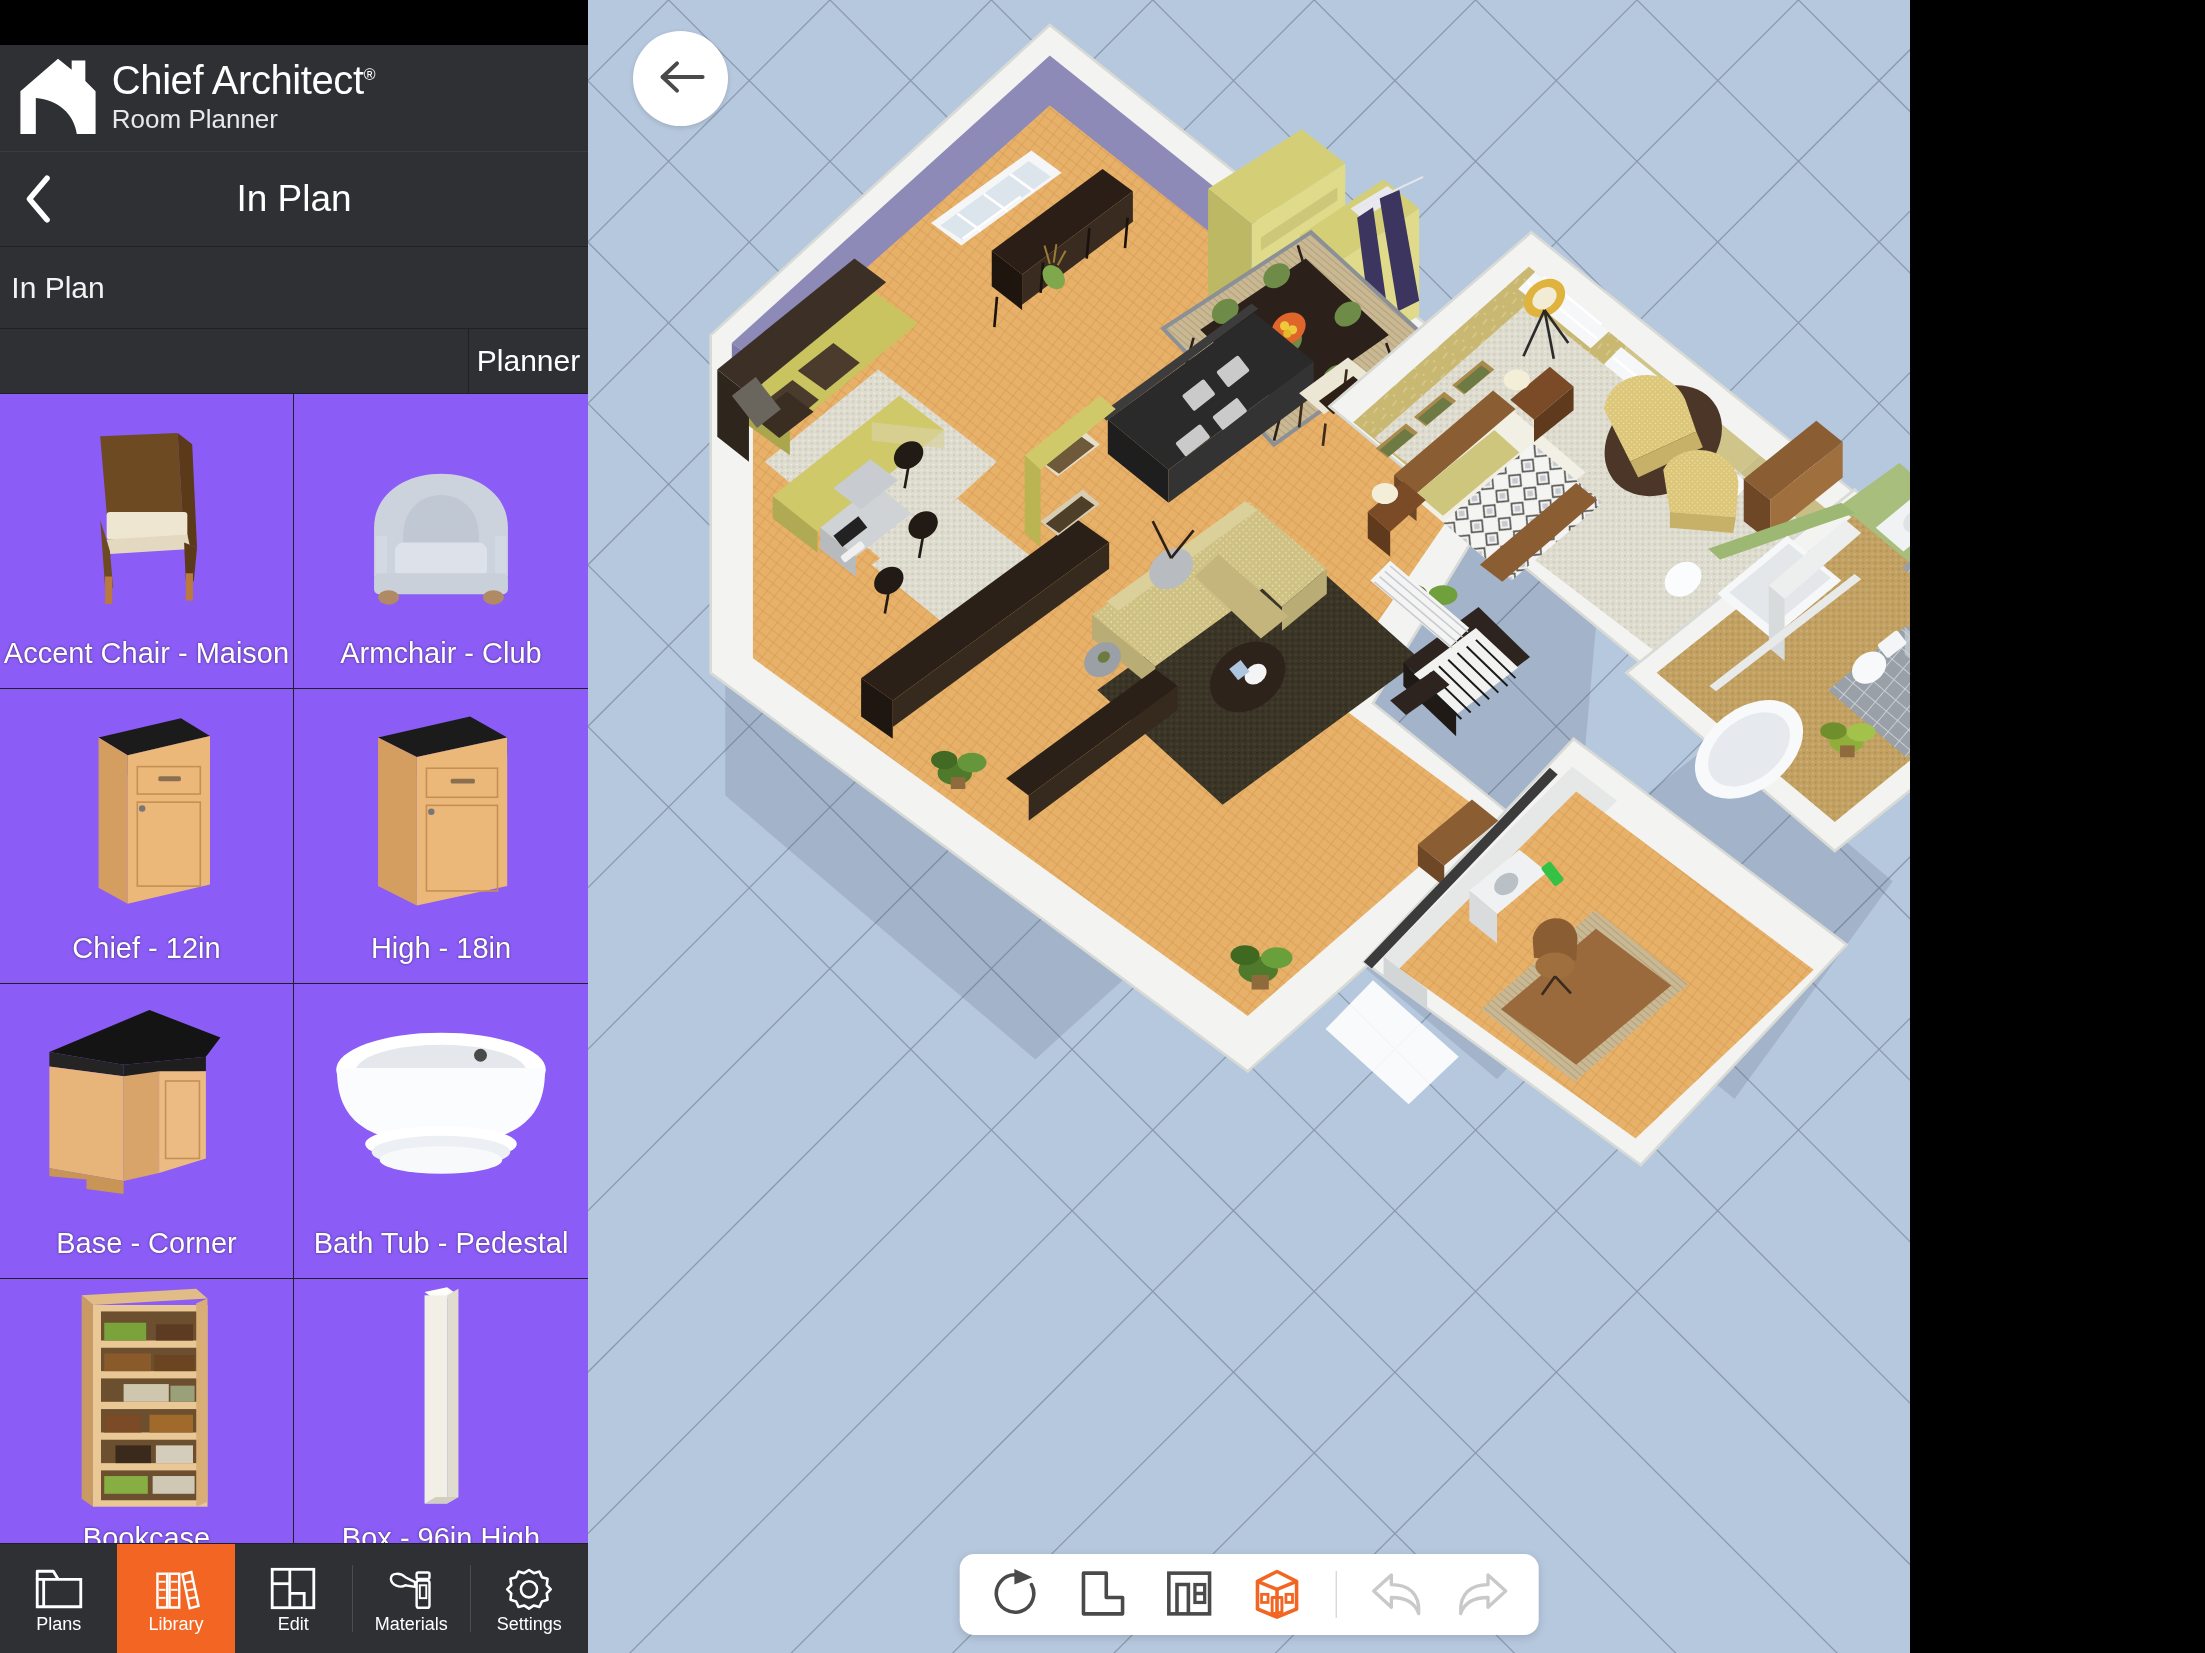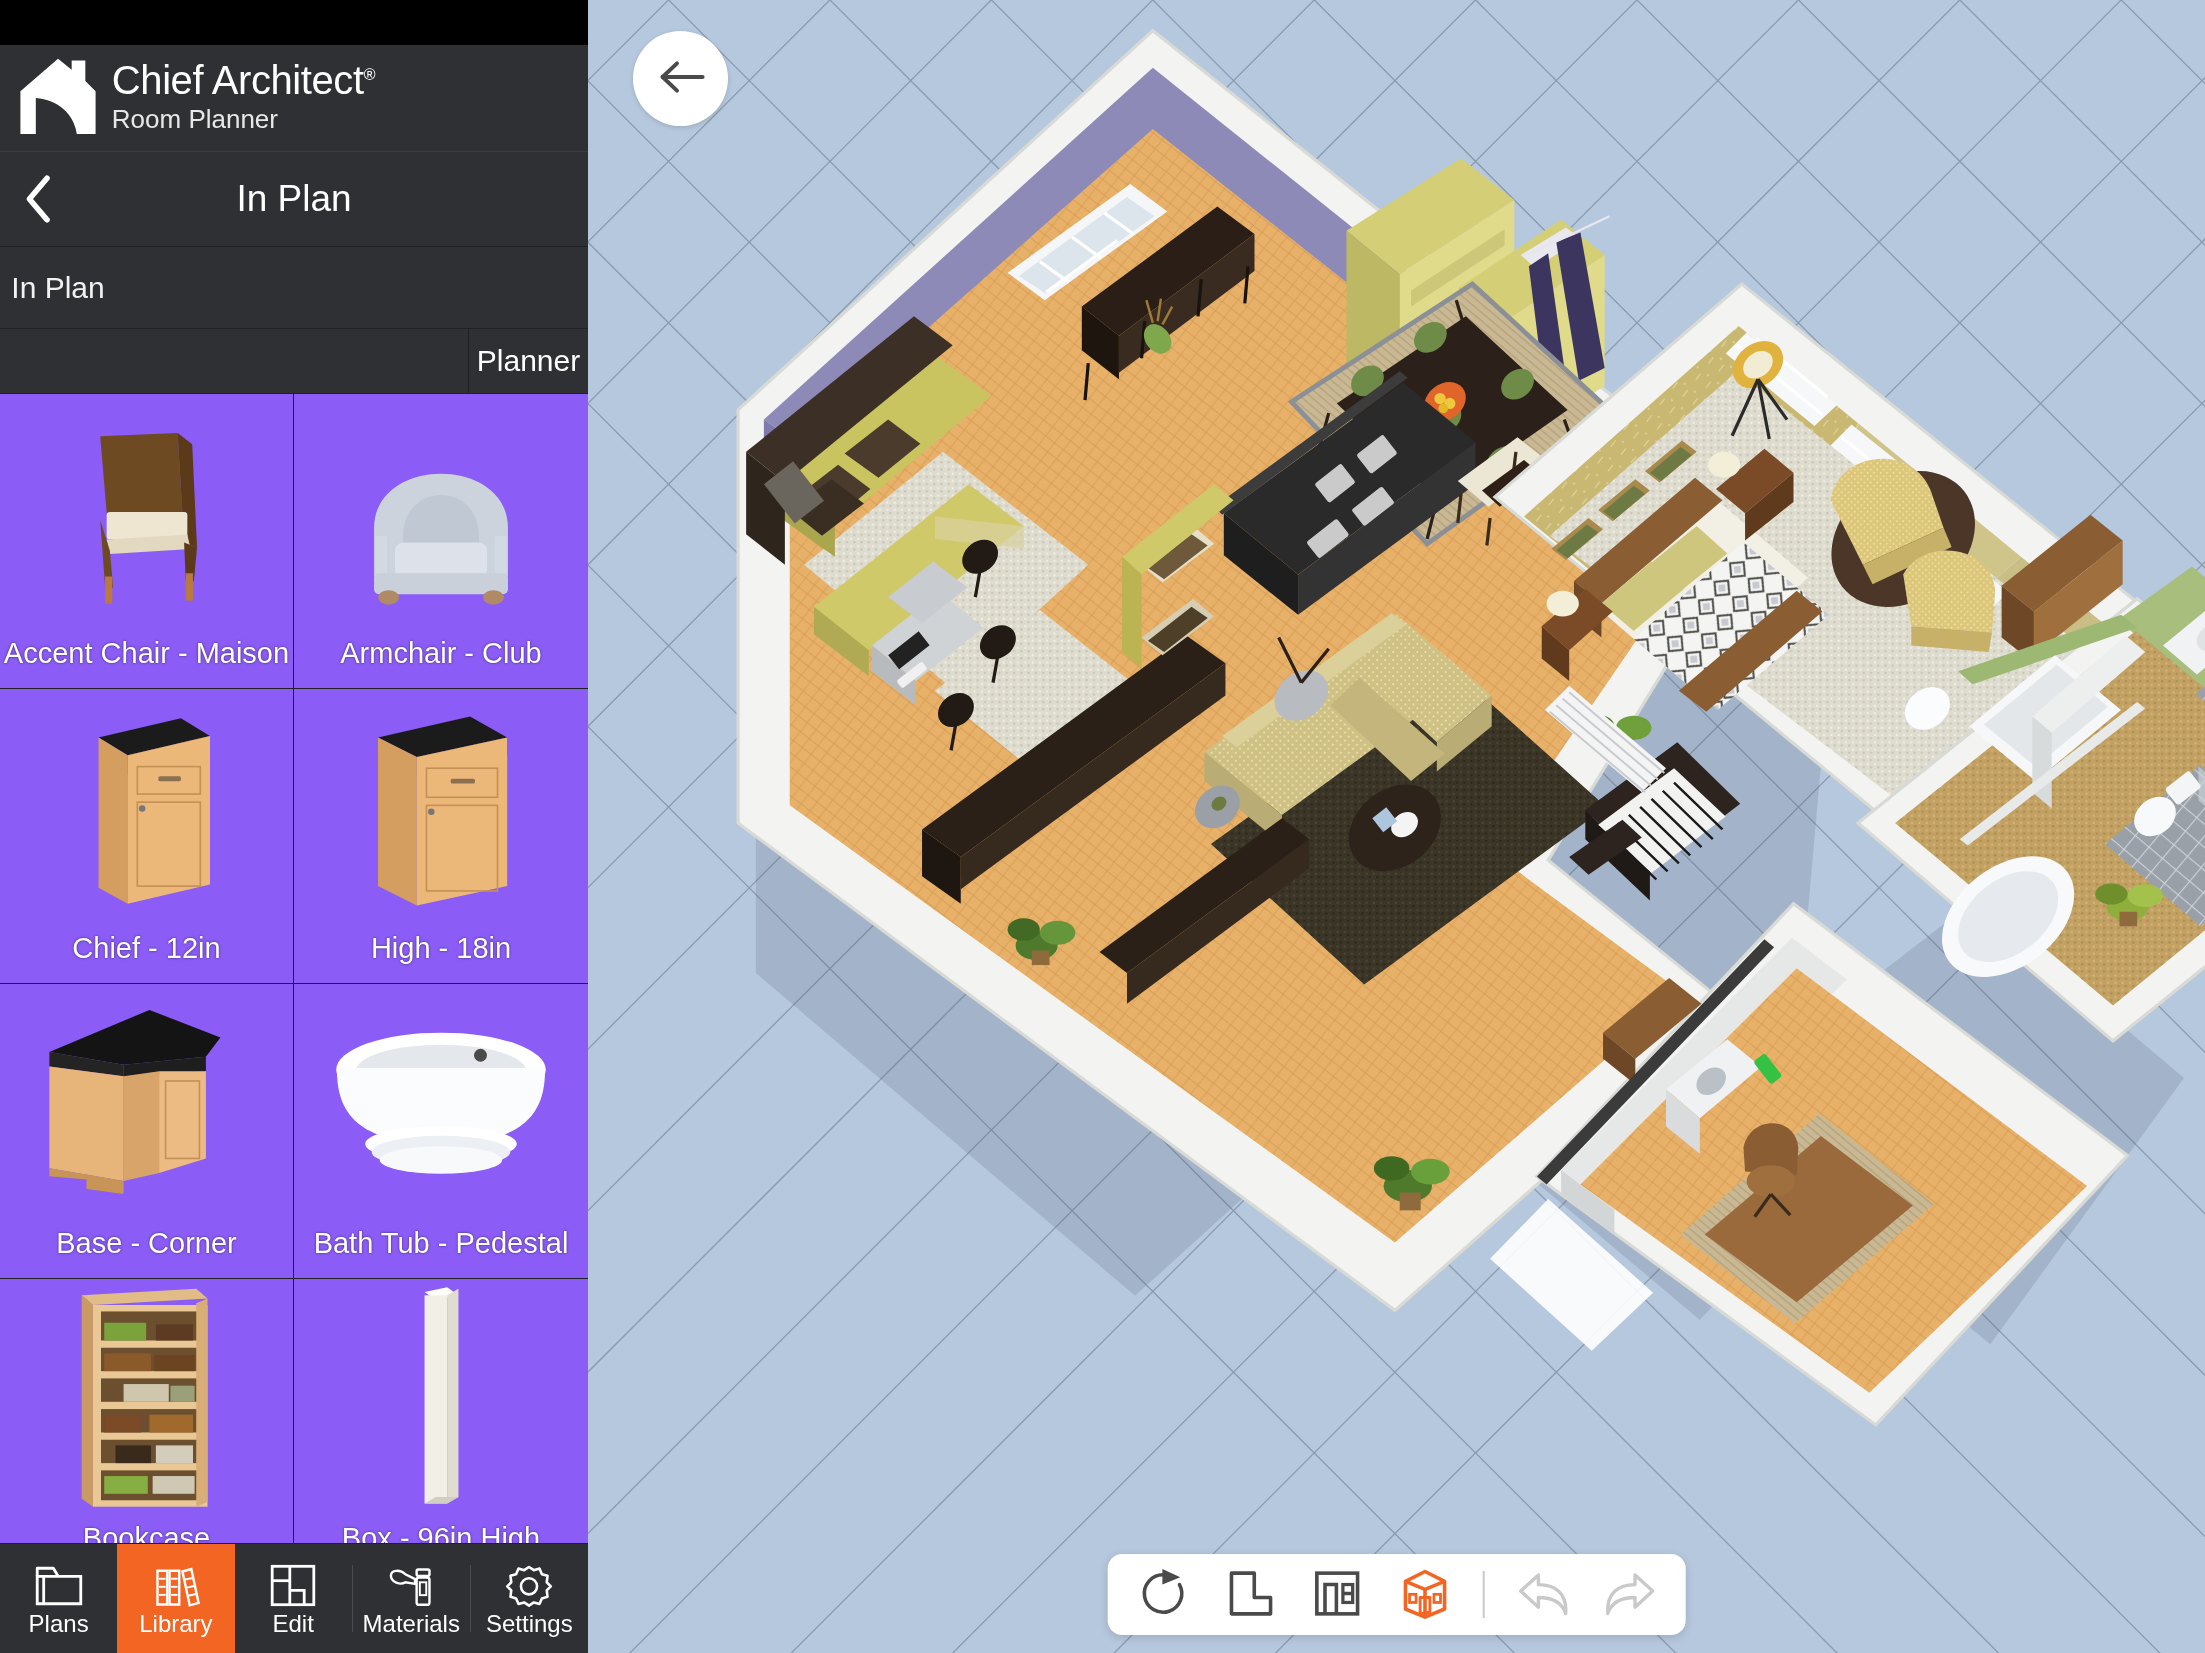--- a/index.html
+++ b/index.html
@@ -2,21 +2,21 @@
 <html style="font-size:13px"><head>
 <meta charset="utf-8">
 <style>
   * { box-sizing: border-box; margin: 0; padding: 0; }
   html, body {
     width: 2205px; height: 1653px;
     overflow: hidden;
     background: #000;
     font-family: "Liberation Sans", sans-serif;
   }
-  #app { position: relative; width: 2205px; height: 1653px; display: flex; }
+  #app { position: relative; width: 1910px; height: 1653px; display: flex; }
 
   
   #sidebar {
     width: 588px; height: 1653px;
     background: #2b2d30;
     display: flex; flex-direction: column;
     position: relative; z-index: 5;
     flex: 0 0 588px;
   }
   .status-bar { height: 45px; background: #000; flex: 0 0 45px; }
@@ -105,21 +105,21 @@
   }
   .tab {
     flex: 1 1 0;
     display: flex; flex-direction: column;
     align-items: center; justify-content: center;
     cursor: pointer; position: relative;
     gap: 1.6px;
   }
   .tab.active { background: #f26522; }
   .tab .ticon { height: 50px; display:flex; align-items:center; justify-content:center; }
-  .tab .tlabel { color: #fff; font-size: 24px; line-height: 1; }
+  .tab .tlabel { color: #fff; font-size: 18px; line-height: 1; }
   .tab-sep { width:0.8px; background:#4a4c50; margin: 21px 0; }
 
   
   #viewport {
     flex: 1 1 auto; position: relative;
     background: #b6c8de;
     overflow: hidden;
   }
   .grid-bg { position: absolute; inset: -323px; }
   .backbtn {

